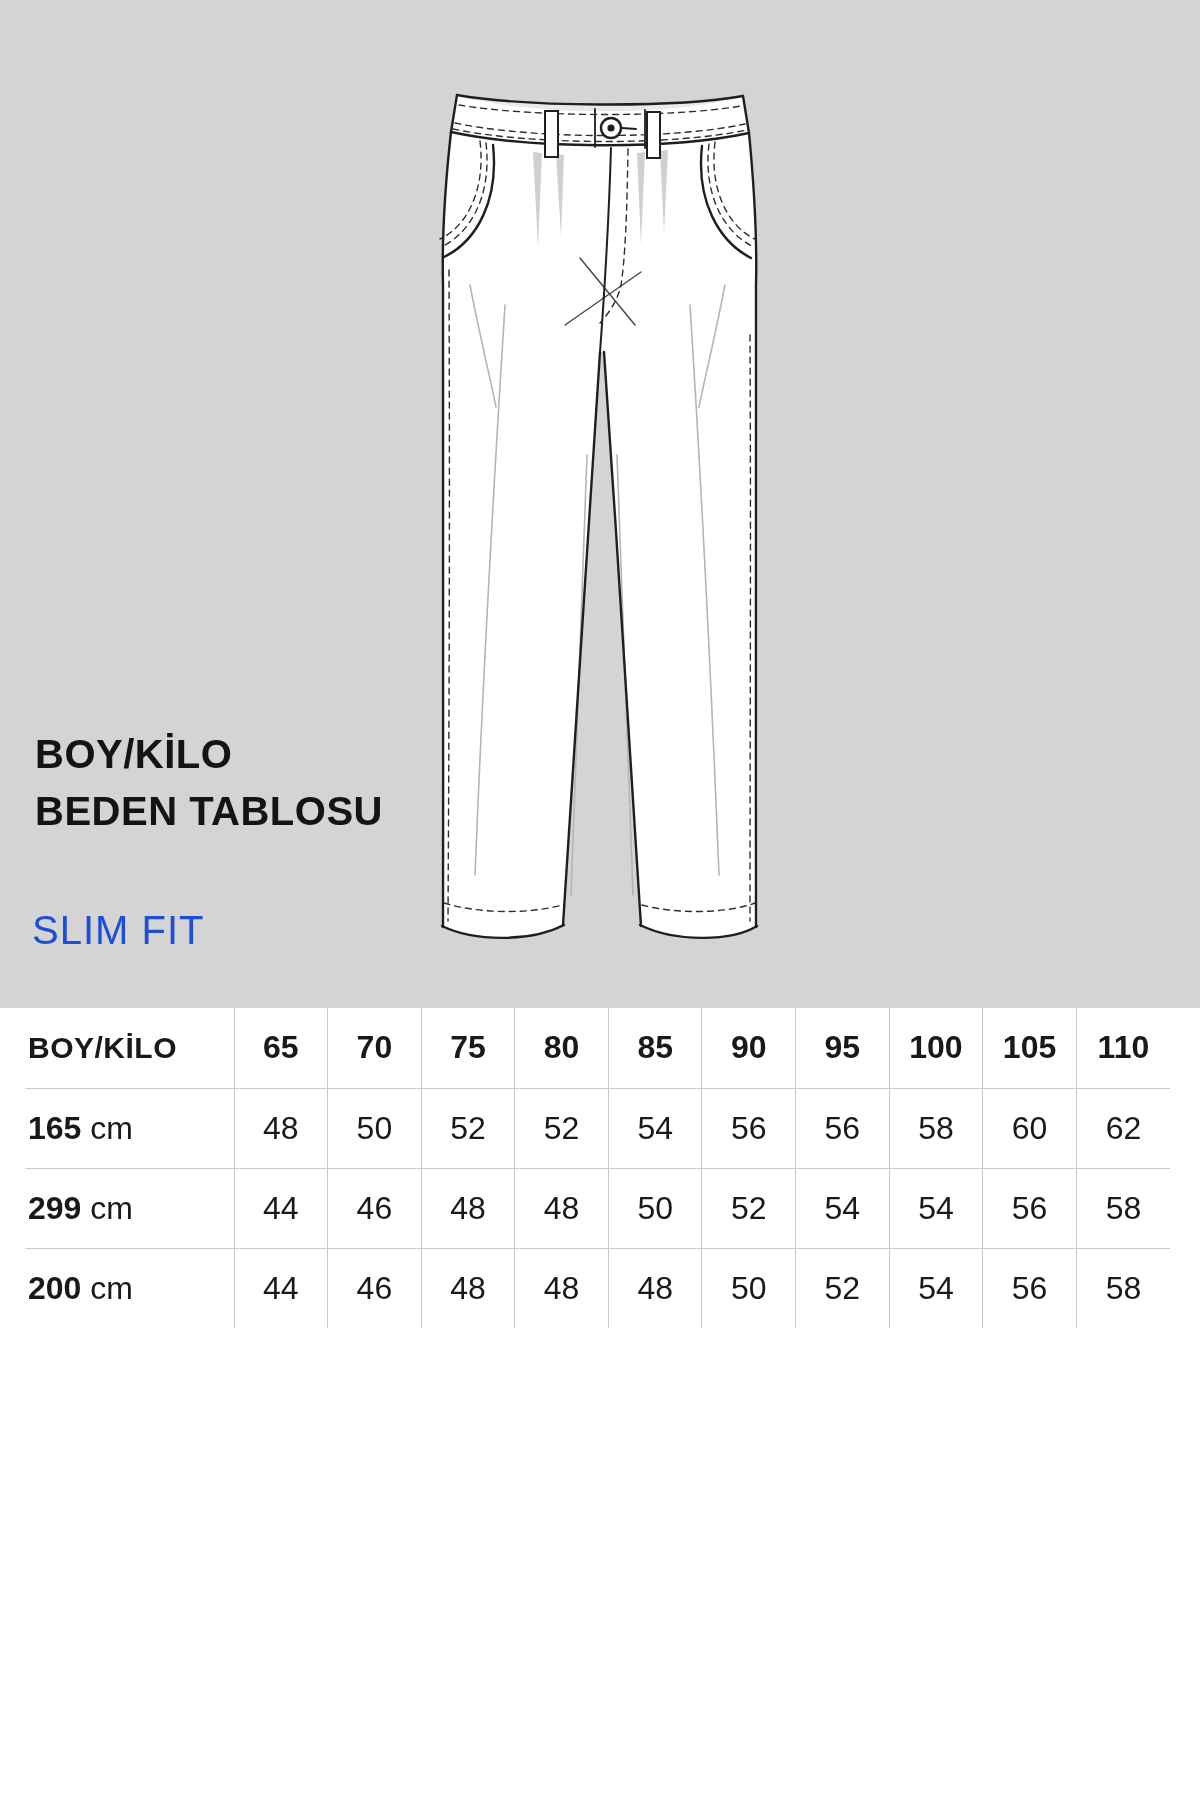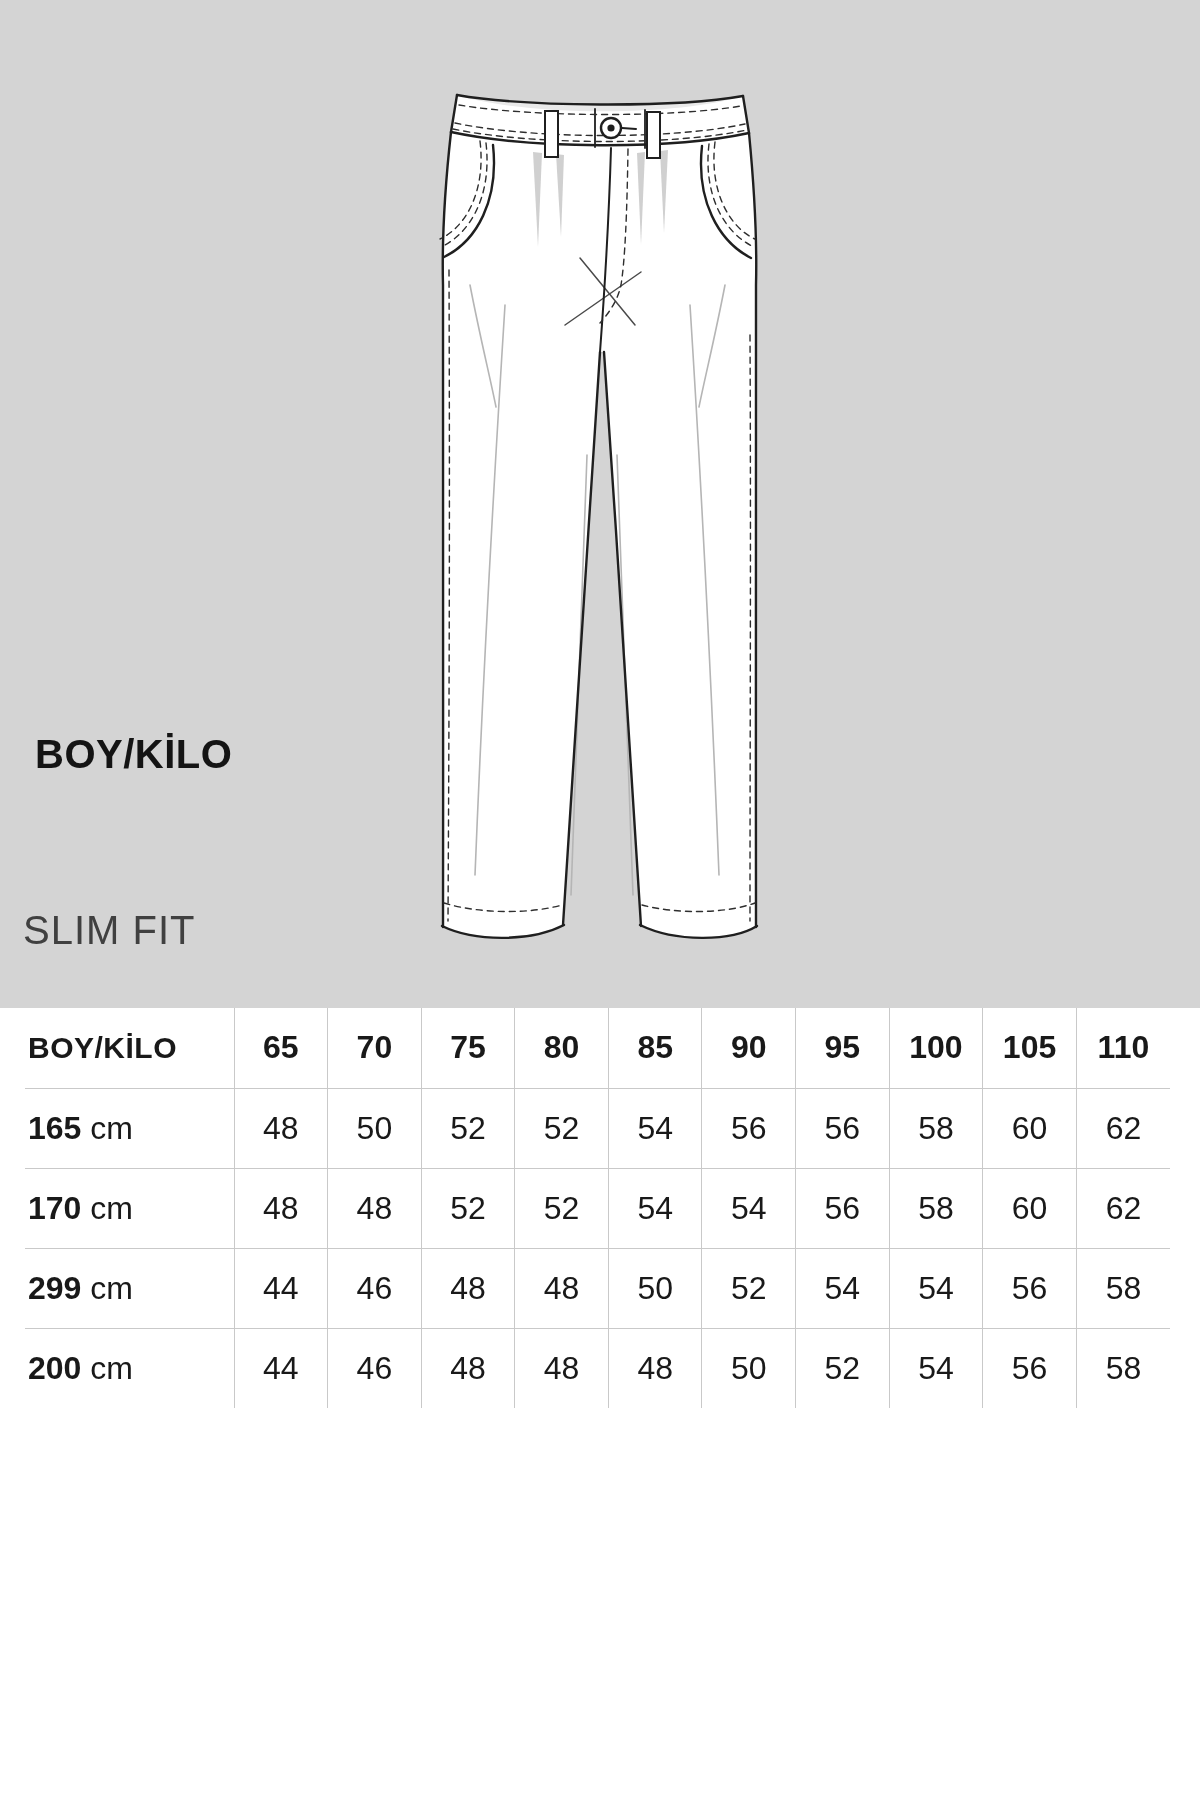--- a/index.html
+++ b/index.html
@@ -11,22 +11,22 @@
     position:absolute; left:0; top:0; width:1200px; height:1008px;
     background:#d4d4d4;
   }
   .pants-svg { position:absolute; left:435px; top:75px; }
   .title-block {
     position:absolute; left:35px; top:726px;
     font-size:40px; font-weight:700; line-height:57px;
     color:#141414; letter-spacing:0.5px; white-space:nowrap;
   }
   .fit-label {
-    position:absolute; left:23px; top:908px;
-    font-size:40px; font-weight:400; color:#404040; letter-spacing:1px;
+    position:absolute; left:32px; top:908px;
+    font-size:40px; font-weight:400; color:#1d4ed8; letter-spacing:1px;
   }
   .table-wrap { position:absolute; left:25px; top:1008px; width:1145px; }
   table.size-table {
     width:100%; border-collapse:collapse; table-layout:fixed;
     color:#191919;
   }
   table.size-table col.c-rowhead { width:209px; }
   table.size-table tr { height:80px; }
   table.size-table th, table.size-table td {
     padding:0; text-align:center; vertical-align:middle;
@@ -126,20 +126,21 @@
         <g>
           <circle cx="176" cy="53" r="10" fill="#ffffff" stroke-width="2.4"></circle>
           <circle cx="176" cy="53" r="3.6" fill="#1f1f1f" stroke="none"></circle>
           <path d="M187,53 L201,54" stroke-width="2"></path>
         </g>
       </g>
     </svg>
 
     <div class="title-block">
       <div>BOY/KİLO</div>
+      <div>BEDEN TABLOSU</div>
     </div>
 
     <div class="fit-label">SLIM FIT</div>
   </div>
 
   <div class="table-wrap">
     <table class="size-table">
       <colgroup>
         <col class="c-rowhead">
         <col>
@@ -176,33 +177,20 @@
             <td class="size-cell">52</td>
             <td class="size-cell">52</td>
             <td class="size-cell">54</td>
             <td class="size-cell">56</td>
             <td class="size-cell">56</td>
             <td class="size-cell">58</td>
             <td class="size-cell">60</td>
             <td class="size-cell">62</td>
           </tr>
           <tr>
-            <td class="rowhead"><b>170</b><span class="unit"> cm</span></td>
-            <td class="size-cell">48</td>
-            <td class="size-cell">48</td>
-            <td class="size-cell">52</td>
-            <td class="size-cell">52</td>
-            <td class="size-cell">54</td>
-            <td class="size-cell">54</td>
-            <td class="size-cell">56</td>
-            <td class="size-cell">58</td>
-            <td class="size-cell">60</td>
-            <td class="size-cell">62</td>
-          </tr>
-          <tr>
             <td class="rowhead"><b>299</b><span class="unit"> cm</span></td>
             <td class="size-cell">44</td>
             <td class="size-cell">46</td>
             <td class="size-cell">48</td>
             <td class="size-cell">48</td>
             <td class="size-cell">50</td>
             <td class="size-cell">52</td>
             <td class="size-cell">54</td>
             <td class="size-cell">54</td>
             <td class="size-cell">56</td>

